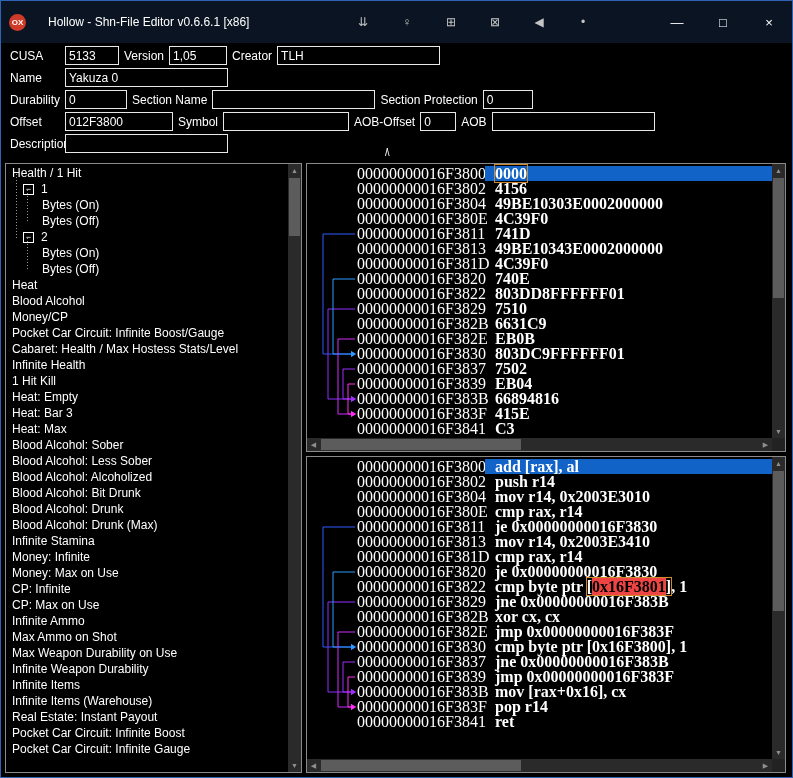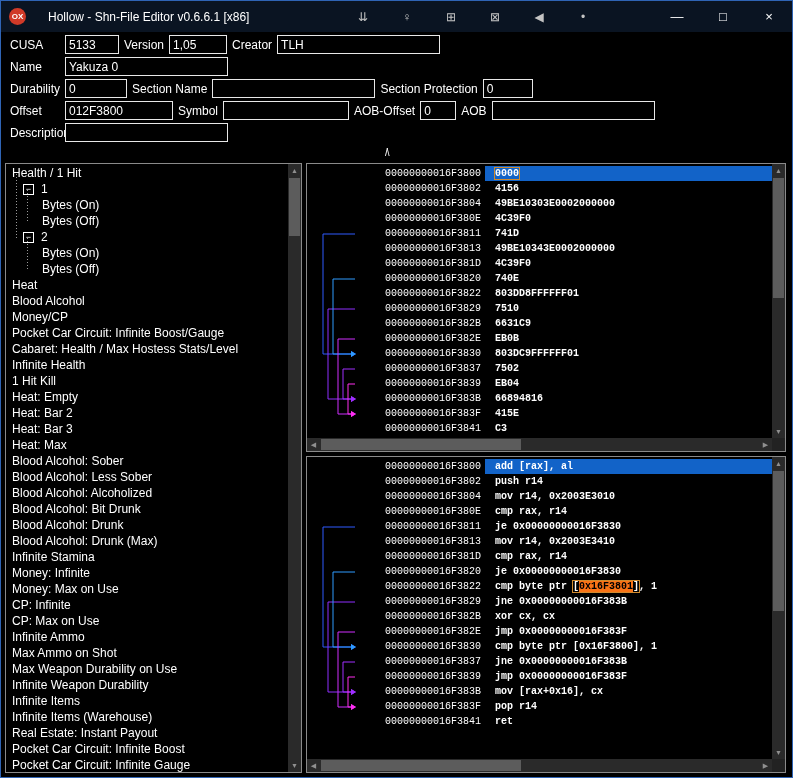--- a/index.html
+++ b/index.html
@@ -2,21 +2,21 @@
 <html><head>
 <meta charset="utf-8">
 <style>
   html,body { margin:0; padding:0; }
   body {
     width:793px; height:778px; background:#000; position:relative; overflow:hidden;
     border:1px solid #2f64b5; box-sizing:border-box;
     font-family:"Liberation Sans", sans-serif; color:#fff;
   }
   
-  .titlebar { height:31px; background:#0a1422; display:flex; align-items:center; font-size:12px; }
+  .titlebar { height:42px; background:#0a1422; display:flex; align-items:center; font-size:12px; }
   .app-icon { width:17px; height:17px; border-radius:50%; background:#d03a28; color:#fff;
     font-size:8px; font-weight:bold; display:flex; align-items:center; justify-content:center;
     margin-left:8px; flex:none; }
   .title-text { margin-left:22px; white-space:nowrap; }
   .tb-icons { display:flex; gap:30px; margin-left:auto; margin-right:64px; color:#c4c4c4; font-size:12px; }
   .tb-icons span { width:14px; text-align:center; }
   .win-btns { display:flex; flex:none; }
   .win-btn { width:46px; height:30px; display:flex; align-items:center; justify-content:center;
     color:#fff; font-size:13px; }
   
@@ -44,28 +44,28 @@
             text-align:center; margin-right:7px; color:#fff; flex:none; }
   .tchild { height:16px; line-height:16px; padding-left:36px; white-space:nowrap; }
   .dotv { position:absolute; width:1px;
     background-image:repeating-linear-gradient(to bottom,#9a9a9a 0 1px,transparent 1px 3px); }
   #guide1 { left:10px; top:10px; height:64px; }
   #guide2 { left:21px; top:26px; height:32px; }
   #guide3 { left:21px; top:74px; height:32px; }
   
   .gutter { position:absolute; left:0; top:2px; }
   .rows { position:absolute; left:50px; top:2px; right:13px;
-    font-family:Liberation Mono, monospace; font-size:10px; color:#fff; }
+    font-family:Liberation Serif, serif; font-size:16px; color:#fff; }
   .prow { display:flex; height:15px; line-height:15px; white-space:pre; }
   .addr { width:124px; text-align:right; flex:none; font-weight:normal; }
   .val  { flex:1 1 auto; margin-left:4px; padding-left:10px; font-weight:bold; }
   .val.sel { background:#1263c8; }
   .selbox { outline:1px solid #d08a2e; }
   .obox { outline:1px solid #d08a2e; }
-  .cyhl { background:#f97316; color:#000; }
+  .cyhl { background:#ef4444; color:#000; }
   
   .vsb { position:absolute; top:0; right:0; bottom:0; width:13px; background:#2a2a2a; }
   .vsb.abovehsb { bottom:13px; }
   .hsb { position:absolute; left:0; right:13px; bottom:0; height:13px; background:#2a2a2a; }
   .sbtn { position:absolute; width:13px; height:13px; color:#8f8f8f; font-size:7px;
     line-height:13px; text-align:center; }
   .sbtn.up { top:0; left:0; }   .sbtn.dn { bottom:0; left:0; }
   .sbtn.lf { left:0; top:0; }   .sbtn.rt { right:0; top:0; }
   .thumb { position:absolute; background:#5c5c5c; }
   .vthumb { left:1px; right:1px; }
@@ -146,21 +146,20 @@
       <div class="tchild">Bytes (On)</div>
       <div class="tchild">Bytes (Off)</div>
       <div class="titem">Heat</div>
       <div class="titem">Blood Alcohol</div>
       <div class="titem">Money/CP</div>
       <div class="titem">Pocket Car Circuit: Infinite Boost/Gauge</div>
       <div class="titem">Cabaret: Health / Max Hostess Stats/Level</div>
       <div class="titem">Infinite Health</div>
       <div class="titem">1 Hit Kill</div>
       <div class="titem">Heat: Empty</div>
-      <div class="titem">Heat: Bar 2</div>
       <div class="titem">Heat: Bar 3</div>
       <div class="titem">Heat: Max</div>
       <div class="titem">Blood Alcohol: Sober</div>
       <div class="titem">Blood Alcohol: Less Sober</div>
       <div class="titem">Blood Alcohol: Alcoholized</div>
       <div class="titem">Blood Alcohol: Bit Drunk</div>
       <div class="titem">Blood Alcohol: Drunk</div>
       <div class="titem">Blood Alcohol: Drunk (Max)</div>
       <div class="titem">Infinite Stamina</div>
       <div class="titem">Money: Infinite</div>

